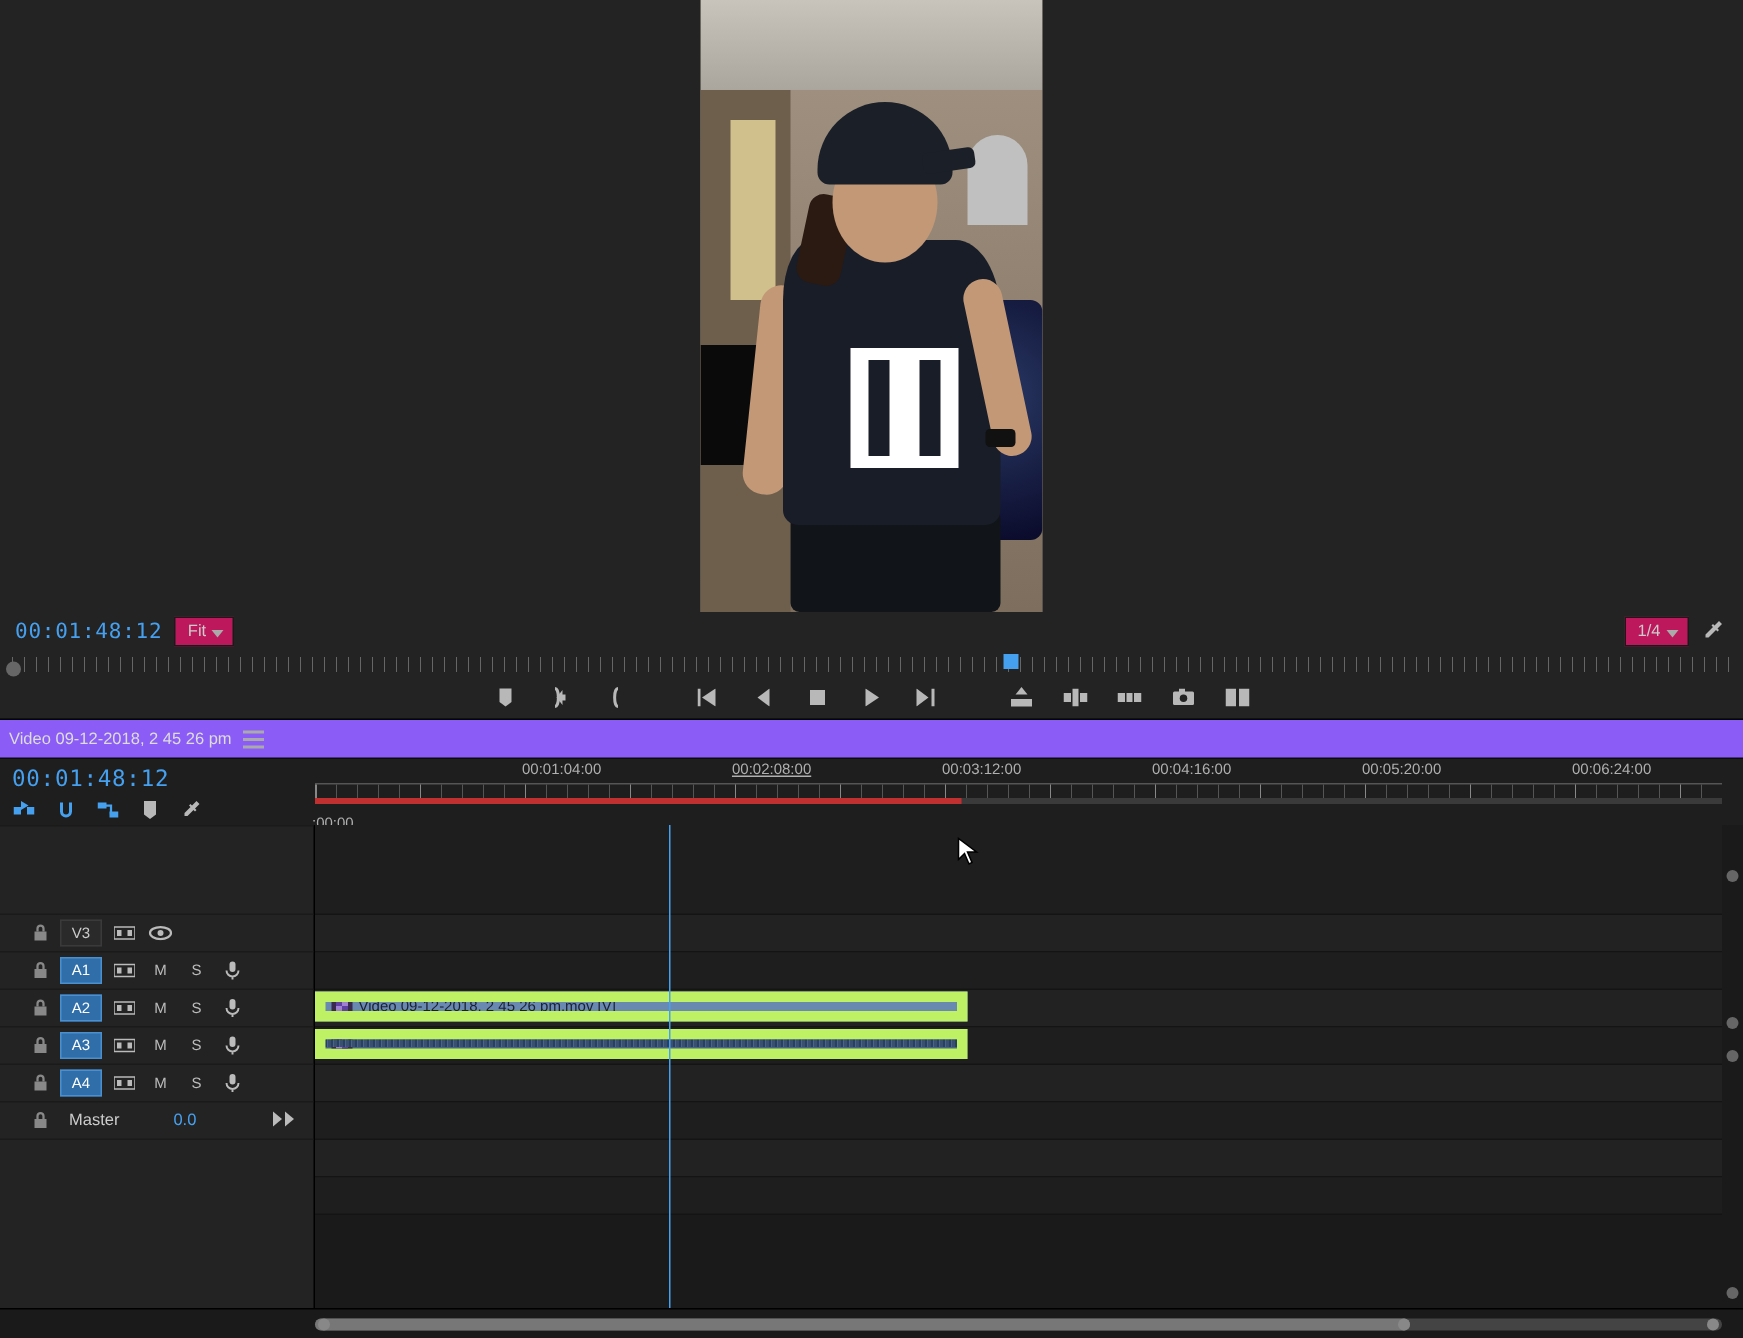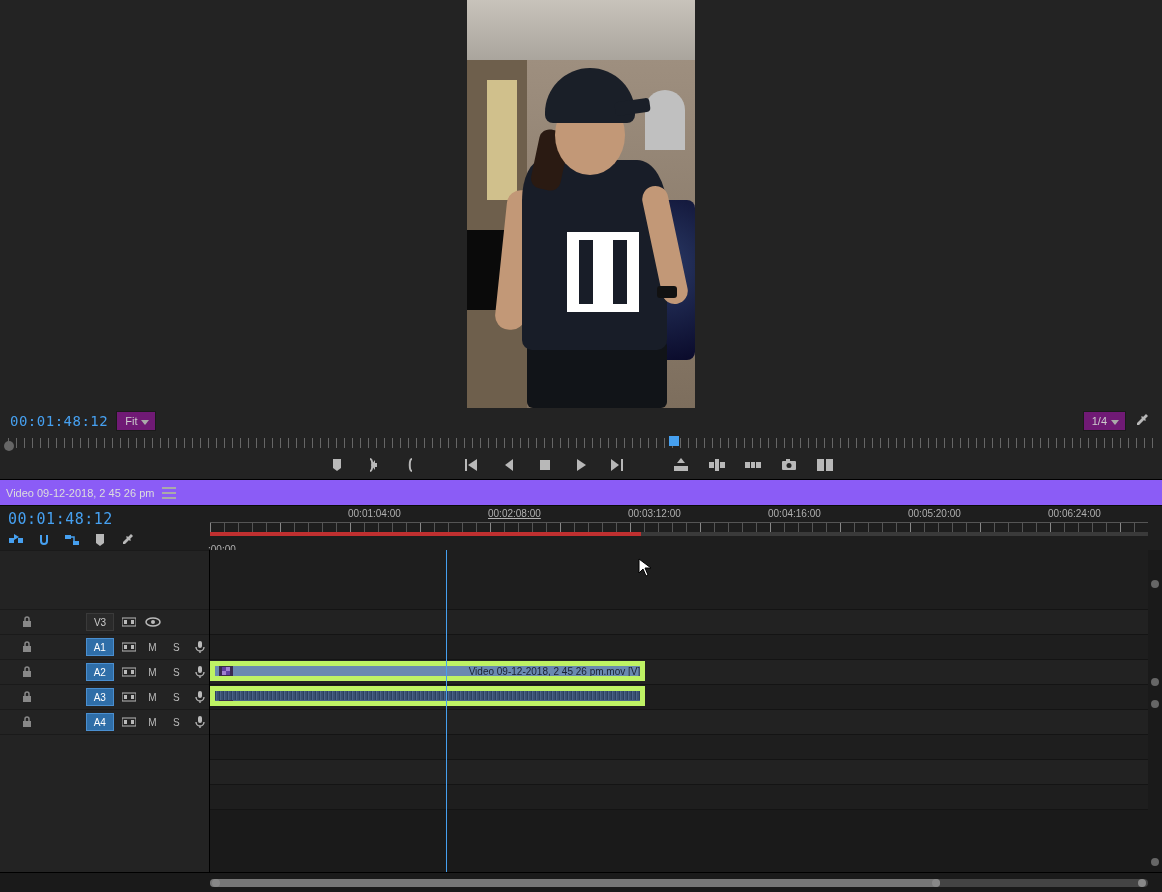--- a/index.html
+++ b/index.html
@@ -76,21 +76,21 @@
   .monitor-controls {
     height: 32px;
     display: flex;
     align-items: center;
     padding: 0 10px;
     gap: 8px;
     background:#232323;
   }
   .timecode-blue { color:#46a0f0; font-family: "Consolas", monospace; font-size:14px; letter-spacing:0.5px;}
   .dropdown {
-    background:#701a75; border:1px solid #1a1a1a; color:#ccc; padding:2px 18px 2px 8px;
+    background:#be185d; border:1px solid #1a1a1a; color:#ccc; padding:2px 18px 2px 8px;
     position:relative; height:20px; display:flex; align-items:center; font-size:11px;
   }
   .dropdown::after { content:""; position:absolute; right:6px; top:8px;
     border-left:4px solid transparent; border-right:4px solid transparent;
     border-top:5px solid #aaa; }
   .spacer { flex:1; }
   .wrench-btn { width:18px; height:18px; display:flex; align-items:center; justify-content:center; cursor:pointer;}
   .wrench-btn svg, .tool-btn svg, .tr-ctrl svg { fill:#b8b8b8; }
 
   
@@ -135,34 +135,34 @@
   .work-area-red { position:absolute; left:0; height:4px; background:#c03030; }
 
   
   .tracks-body { flex:1; display:flex; min-height:0; position:relative;}
   .track-headers { width:210px; background:#232323; border-right:1px solid #000; display:flex; flex-direction:column;}
   .gap-row { height:60px; border-top:1px solid #1a1a1a; border-bottom:1px solid #1a1a1a;}
   .track-row { height:25px; display:flex; align-items:center; border-bottom:1px solid #1a1a1a; gap:6px; padding-left:20px;}
   .track-row.audio { }
   .lock-slot { width:14px; display:flex; justify-content:center;}
   .track-label-box { width:28px; height:18px; display:flex; align-items:center; justify-content:center;
-    border:1px solid #3a3a3a; font-size:10px; color:#ccc; background:#2a2a2a;margin-left:46px;}
+    border:1px solid #3a3a3a; font-size:10px; color:#ccc; background:#2a2a2a;}
   .track-label-box.targeted { background:#2f6ea8; border-color:#4a8fd0; color:#fff;}
   .track-btn { width:18px; height:16px; display:flex; align-items:center; justify-content:center; font-size:10px; color:#bbb;}
   .track-btn svg{fill:#bbb;}
   .master-row{height:25px;display:flex;align-items:center;padding-left:20px;gap:12px;border-bottom:1px solid #1a1a1a;}
   .master-label{color:#ccc;font-size:11px;}
   .master-val{color:#46a0f0;font-size:11px; margin-left:24px;}
   .master-btn{margin-left:auto;margin-right:10px;width:18px;height:14px;}
 
   .track-lanes { flex:1; position:relative; background:#1a1a1a; overflow:hidden;}
   .lane { position:absolute; left:0; right:14px; height:25px; border-bottom:1px solid #141414; background:#222;}
   .lane.alt{background:#1e1e1e;}
-  .clip { position:absolute; height:20px; top:1px; background:#6a89b0; border:5px solid #bef264;
-    display:flex; align-items:center; font-size:10px; color:#1a1a2a; overflow:hidden;justify-content:space-between;}
+  .clip { position:absolute; height:20px; top:1px; background:#6a89b0; border:7px solid #bef264;
+    display:flex; align-items:center; font-size:10px; color:#1a1a2a; overflow:hidden;}
   .clip.audio { background:#4a6488;}
   .clip .fx-icon{width:14px;height:14px;background:#3a2a50;margin:0 4px;flex-shrink:0;
     display:flex;align-items:center;justify-content:center;}
   .clip .fx-icon::before{content:"";width:8px;height:8px;background:
     conic-gradient(#a080d0 0 25%, #6040a0 0 50%, #a080d0 0 75%, #6040a0 0);}
   .clip .clip-name{white-space:nowrap;color:#1a2030;}
   .waveform{position:absolute;left:0;right:0;bottom:1px;height:10px;
     background:repeating-linear-gradient(to right,#2a4060 0 1px,#4a6488 1px 2px,#3a5070 2px 4px);}
   .playhead { position:absolute; top:0; bottom:0; width:1px; background:#46a0f0; z-index:5;}
   .playhead::before{content:"";position:absolute;top:-10px;left:-5px;width:11px;height:10px;
@@ -489,20 +489,34 @@
             <div class="track-btn">M</div>
             <div class="track-btn">S</div>
             <div class="track-btn">
               <svg width="10" height="14" viewBox="0 0 10 14">
                 <rect x="3" y="1" width="4" height="7" rx="2" fill="#bbb"></rect>
                 <path d="M1 7a4 4 0 0 0 8 0M5 11v2" fill="none" stroke="#bbb" stroke-width="1.3"></path>
               </svg>
             </div>
           </div>
         </div>
+      <div class="master-row">
+        <div class="lock-slot">
+            <svg width="10" height="12" viewBox="0 0 10 12">
+              <rect x="1" y="5" width="8" height="6" fill="#888"></rect>
+              <path d="M3 5V3a2 2 0 0 1 4 0v2" fill="none" stroke="#888" stroke-width="1.5"></path>
+            </svg>
+          </div>
+        <span class="master-label">Master</span>
+        <span class="master-val">0.0</span>
+        <div class="master-btn"><svg width="16" height="12" viewBox="0 0 16 12" fill="#bbb">
+              <path d="M1 1v10l6-5z"></path>
+              <path d="M9 1v10l6-5z"></path>
+            </svg></div>
+      </div>
     </div>
 
     <div class="track-lanes" id="track-lanes">
 
       <div class="playhead" id="playhead" style="left: 236.376px;"></div>
       <div class="vscroll">
         <div class="knob" style="top:30px;"></div>
         <div class="knob" style="top:128px;"></div>
         <div class="knob" style="top:150px;"></div>
         <div class="knob" style="bottom:6px;"></div>

